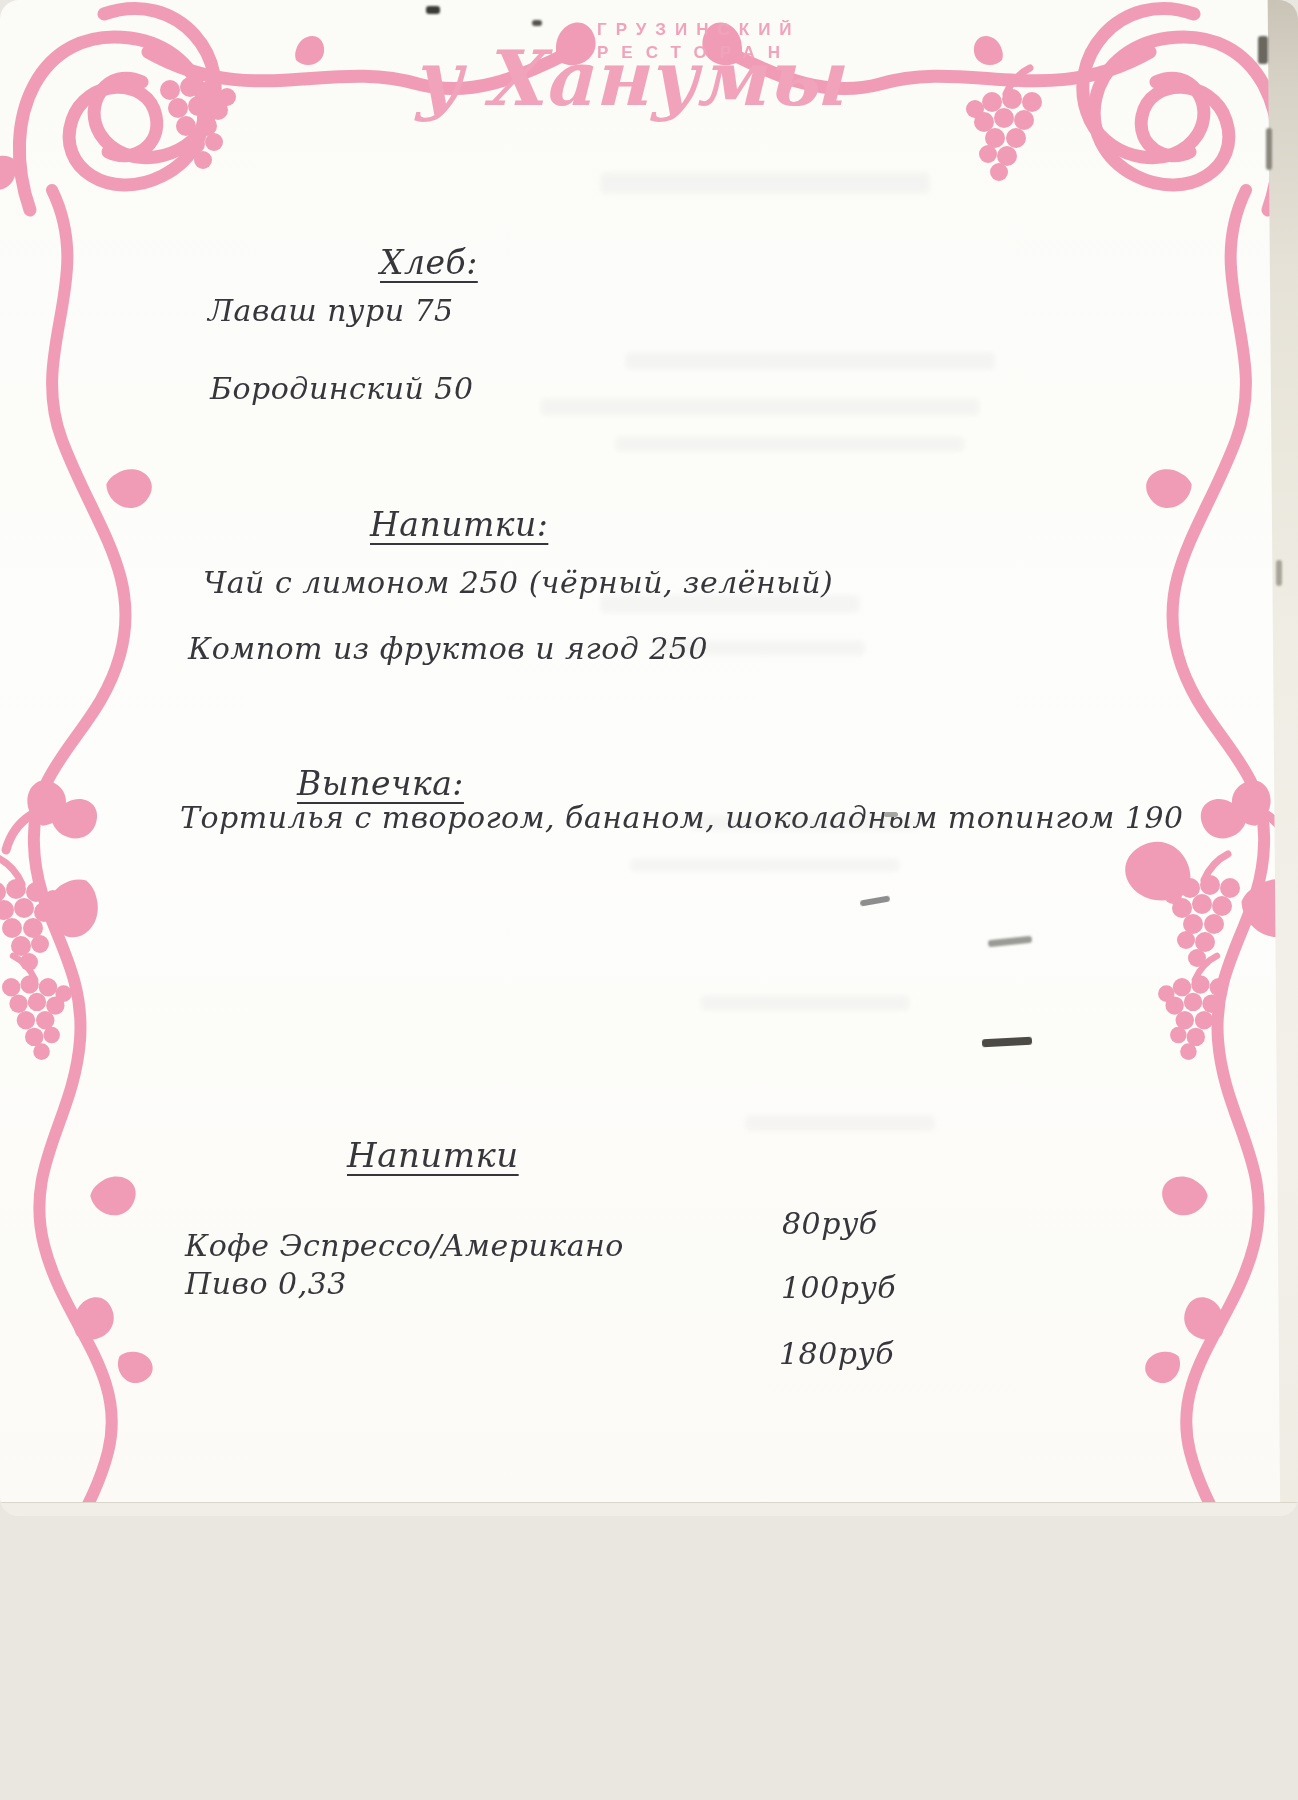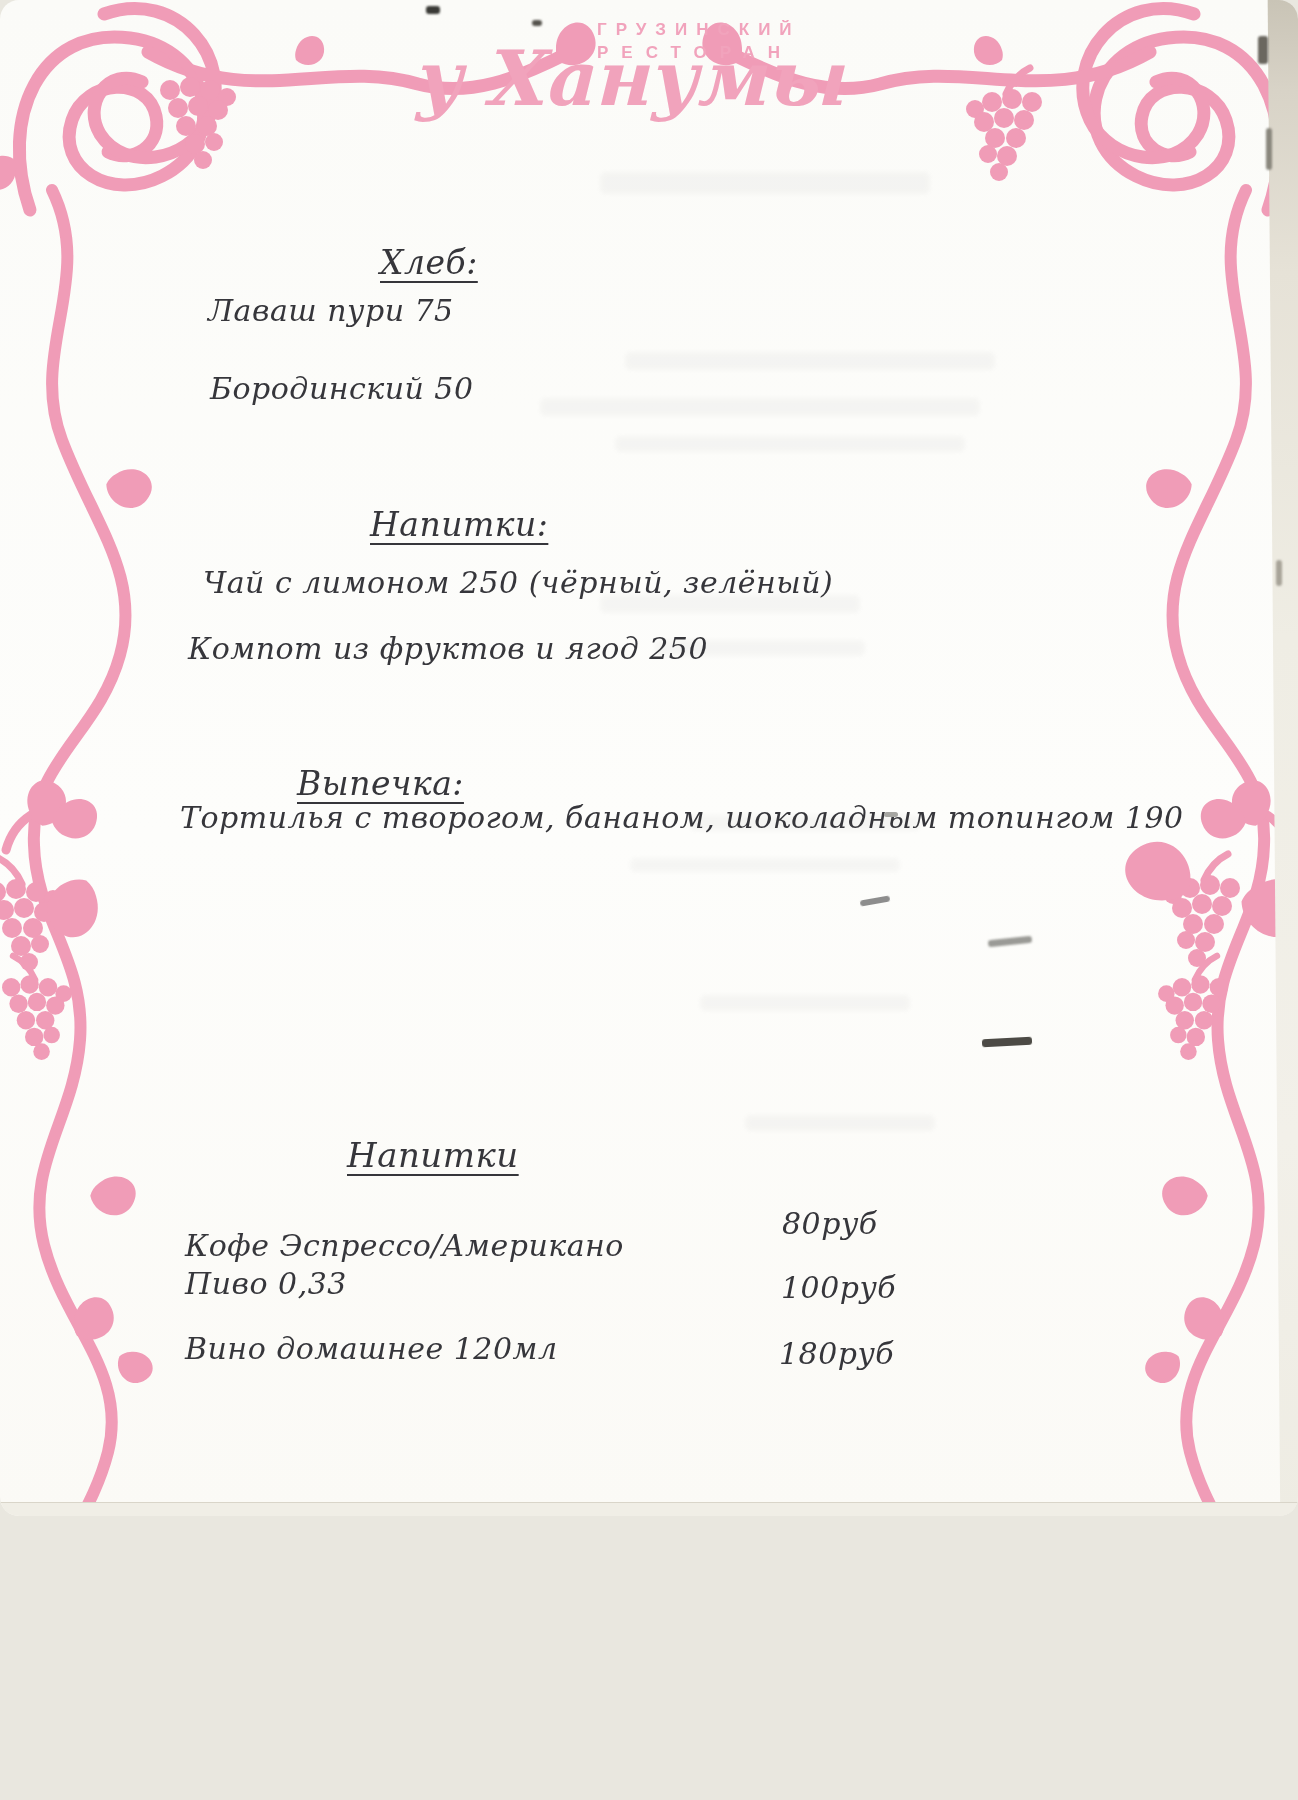--- a/index.html
+++ b/index.html
@@ -131,21 +131,20 @@
   <div class="t" style="left:180px;top:800px;">Тортилья с творогом, бананом, шоколадным топингом 190</div>
 
   <div class="t h" style="left:347px;top:1135px;font-size:34px;">Напитки</div>
 
   <div class="t" style="left:185px;top:1202px;margin-top:26px;">Кофе Эспрессо/Американо</div>
   <div class="t price" style="left:782px;top:1206px;font-style:italic;">80руб</div>
 
   <div class="t" style="left:185px;top:1266px;">Пиво 0,33</div>
   <div class="t price" style="left:781px;top:1270px;">100руб</div>
 
-  <div class="t" style="left:185px;top:1331px;">Вино домашнее 120мл</div>
   <div class="t price" style="left:779px;top:1336px;">180руб</div>
 
   <div class="footer-title">МЕНЮ</div>
 
   <div class="scan-right"></div>
   <div class="speck" style="left:1258px;top:36px;width:10px;height:28px;background:#6a675f;filter:blur(1px);"></div>
   <div class="speck" style="left:1266px;top:128px;width:6px;height:42px;background:#8a877d;filter:blur(1px);"></div>
   <div class="speck" style="left:1276px;top:560px;width:6px;height:26px;background:#a8a499;filter:blur(1px);"></div>
   <div class="scan-bottom"></div>
 </div>

